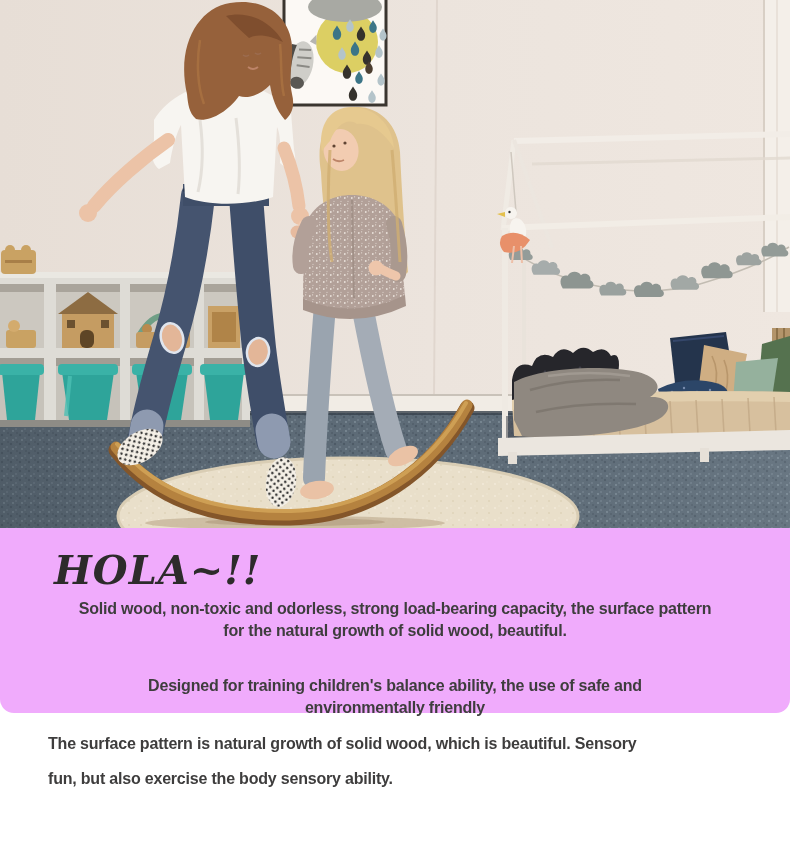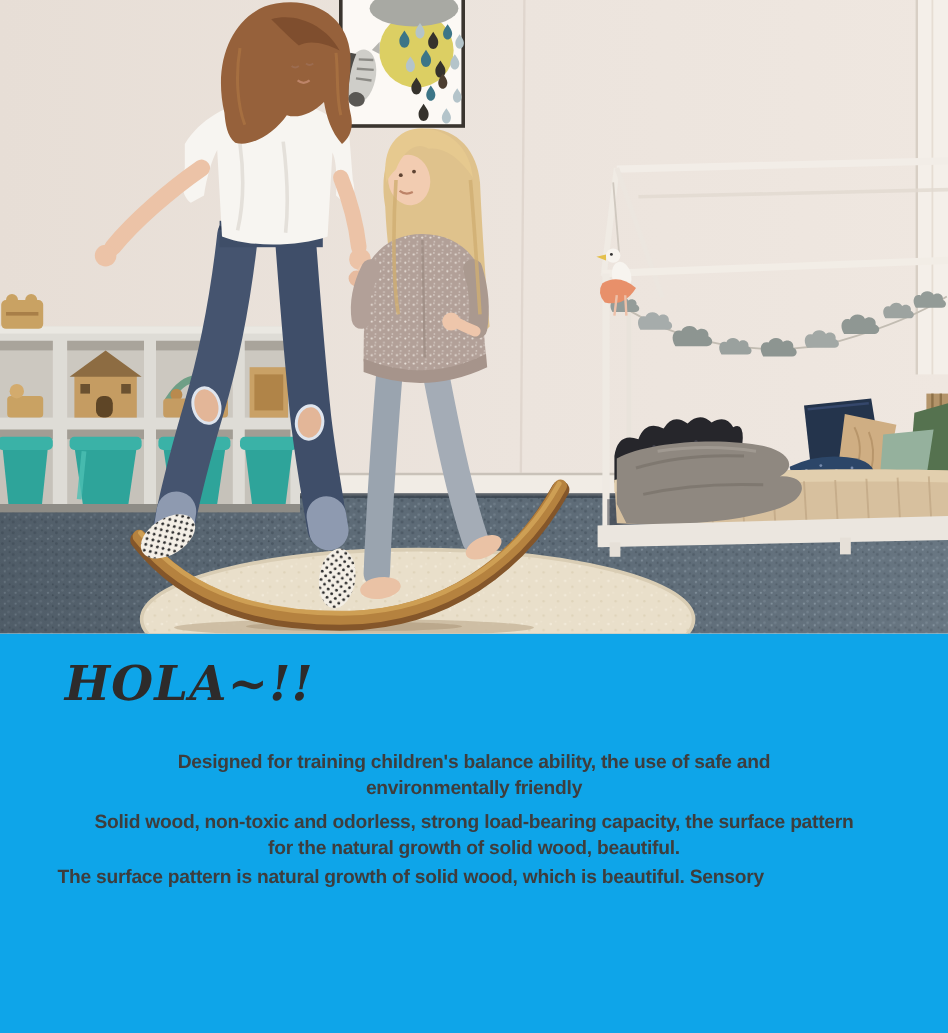--- a/index.html
+++ b/index.html
@@ -1,33 +1,33 @@
 <!DOCTYPE html>
 <html><head>
 <meta charset="utf-8">
 <style>
   html,body{margin:0;padding:0;background:#ffffff;}
   body{width:790px;height:861px;overflow:hidden;font-family:"Liberation Sans",sans-serif;}
-  .page{width:790px;height:861px;background:#0ea5e9;}
+  .page{width:790px;height:713px;background:#f0abfc;border-radius:14px;}
   .photo{position:relative;width:790px;height:528px;overflow:hidden;background:#e9e1da;}
   .photo svg{display:block;}
   .text-section{width:790px;}
   h1.hola{
     font-family:"DejaVu Serif","Liberation Serif",serif;
     font-style:italic;font-weight:bold;
     font-size:40px;line-height:44px;
     margin:20px 0 0 54px;color:#2d2b2b;letter-spacing:1px;
   }
   .para{font-weight:bold;color:#3e3d3d;font-size:16px;line-height:22px;letter-spacing:-0.2px;}
   .para .line{white-space:nowrap;}
   .para.center{text-align:center;}
   .para.left{text-align:left;padding-left:48px;padding-right:30px;}
   .p1{margin-top:33px;}
   .p2{margin-top:6px;}
-  .p3{margin-top:2px;}
+  .p3{margin-top:14px;}
   .p4{margin-top:13px;}
 </style>
 </head>
 <body>
 
 <div class="page">
 
   <div class="photo">
     <svg viewBox="0 0 790 528" width="790" height="528">
       <defs>
@@ -364,29 +364,32 @@
         <circle cx="334" cy="146" r="1.6" fill="#5f4433"></circle>
         <circle cx="345" cy="143" r="1.6" fill="#5f4433"></circle>
         <path d="M333,159 q5,4 11,1" stroke="#bd8468" stroke-width="1.8" fill="none"></path>
       </g>
     </svg>
   </div>
 
   <div class="text-section">
     <h1 class="hola">HOLA~!!</h1>
 
+    <div class="para center p2">
+      <div class="line">Solid wood, non-toxic and odorless, strong load-bearing capacity, the surface pattern</div>
+      <div class="line">for the natural growth of solid wood, beautiful.</div>
+    </div>
+
     <div class="para center p1">
       <div class="line">Designed for training children's balance ability, the use of safe and</div>
       <div class="line">environmentally friendly</div>
     </div>
 
-    <div class="para center p2">
-      <div class="line">Solid wood, non-toxic and odorless, strong load-bearing capacity, the surface pattern</div>
-      <div class="line">for the natural growth of solid wood, beautiful.</div>
-    </div>
-
     <div class="para left p3">
       <div class="line">The surface pattern is natural growth of solid wood, which is beautiful. Sensory</div>
     </div>
 
+    <div class="para left p4">
+      <div class="line">fun, but also exercise the body sensory ability.</div>
+    </div>
   </div>
 
 </div>
 
 </body></html>

